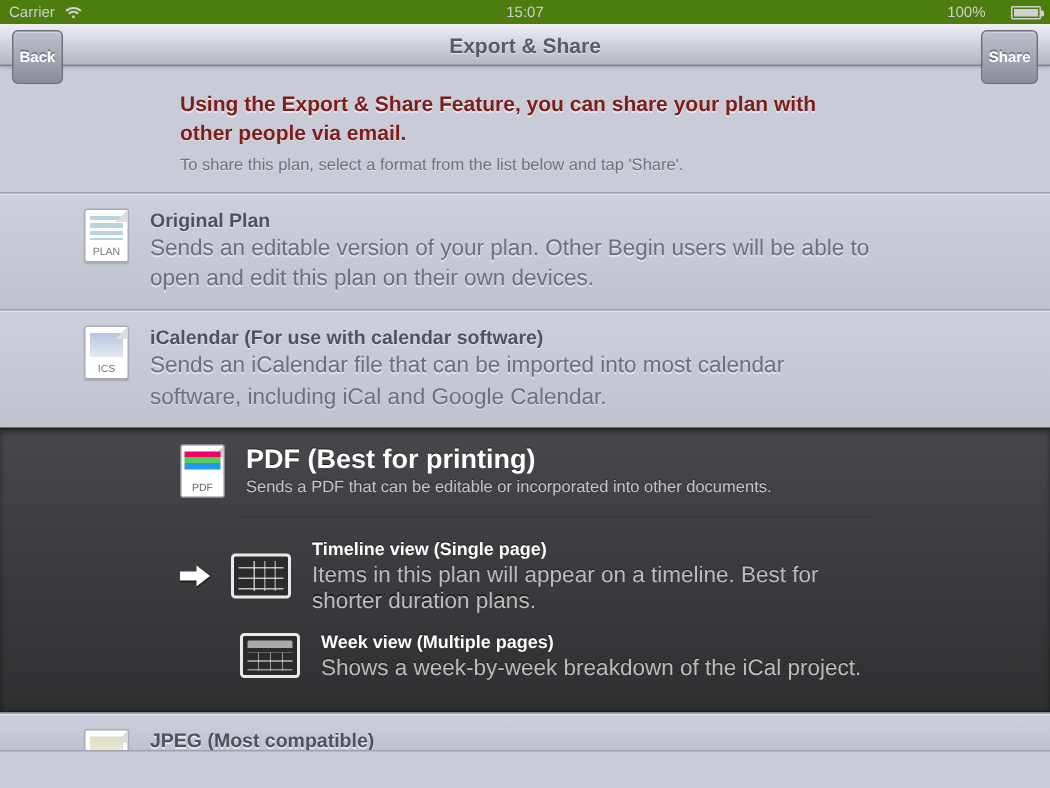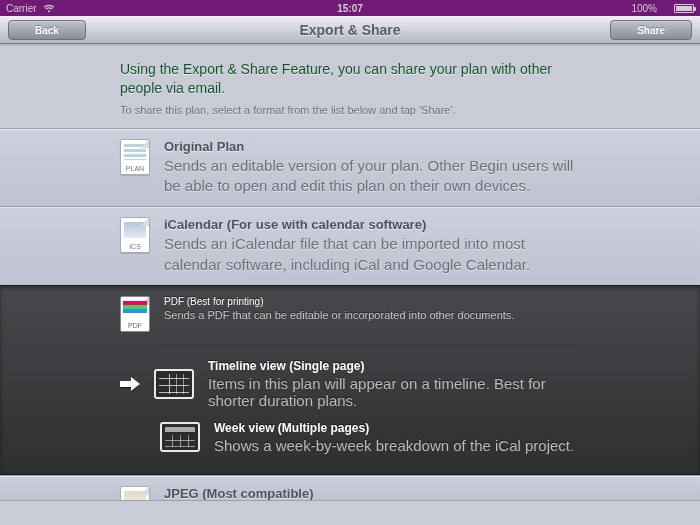--- a/index.html
+++ b/index.html
@@ -1,65 +1,65 @@
 <!DOCTYPE html>
 <html><head>
 <meta charset="utf-8">
 <style>
   * { box-sizing: border-box; margin: 0; padding: 0; }
   html, body { width: 700px; height: 525px; overflow: hidden; font-family: "Helvetica Neue", Helvetica, Arial, sans-serif; }
   body { background: #c9ccd6; }
 
   
   .status-bar {
-    height: 16px; background: #701a75; color: #d0d0d0; font-size: 10px;
+    height: 16px; background: #4d7c0f; color: #d0d0d0; font-size: 10px;
     display: flex; align-items: center; padding: 0 6px; position: relative;
   }
   .status-left { display: flex; align-items: center; gap: 6px; }
-  .status-center { position: absolute; left: 50%; transform: translateX(-50%); font-weight: 700; }
+  .status-center { position: absolute; left: 50%; transform: translateX(-50%); font-weight: 400; }
   .status-right { position: absolute; right: 6px; display: flex; align-items: center; gap: 17px; }
   .wifi-icon { width: 12px; height: 9px; position: relative; }
   .battery-icon { width: 20px; height: 9px; border: 1px solid #d0d0d0; border-radius: 1px; position: relative; }
   .battery-icon:after { content:""; position:absolute; right:-3px; top:2px; width:2px; height:4px; background:#d0d0d0; border-radius:0 1px 1px 0;}
   .battery-fill { position:absolute; left:1px; top:1px; bottom:1px; right:1px; background:#d0d0d0; }
 
   
   .nav-bar {
     height: 28px;
     background: linear-gradient(#eef0f4, #b3b7c2);
     border-bottom: 1px solid #7b7f8a;
     display: flex; align-items: center; justify-content: center;
     position: relative;
     box-shadow: 0 1px 2px rgba(0,0,0,0.2);
   }
   .nav-title { font-size: 14px; font-weight: bold; color: #585c66; text-shadow: 0 1px 0 rgba(255,255,255,0.6); }
   .nav-btn {
-    position: absolute; top: 4px; height: 20px;
+    position: absolute; top: 4px; height: 36px;
     background: linear-gradient(#bfc3cd, #898d99);
     border: 1px solid #6d707a; border-radius: 4px;
     color: #fff; font-size: 10px; font-weight: bold;
-    display: flex; align-items: center; padding: 0 26px;
+    display: flex; align-items: center; padding: 0 4px;
     text-shadow: 0 -1px 0 rgba(0,0,0,0.3);
     box-shadow: inset 0 1px 0 rgba(255,255,255,0.3);
   }
   .nav-back { left: 8px; }
   .nav-share { right: 8px; }
 
   
   .content { height: calc(525px - 16px - 28px); overflow: hidden; }
 
   .intro {
     padding: 16px 120px 12px 120px;
   }
-  .intro-title { font-size: 14px; font-weight: normal; color: #14532d; text-shadow: 0 1px 0 rgba(255,255,255,0.6); margin-bottom: 6px; line-height: 1.35; }
+  .intro-title { font-size: 14px; font-weight: bold; color: #7f1d1d; text-shadow: 0 1px 0 rgba(255,255,255,0.6); margin-bottom: 6px; line-height: 1.35; }
   .intro-sub { font-size: 11px; color: #6d707a; text-shadow: 0 1px 0 rgba(255,255,255,0.5); }
 
   .row {
     display: flex; gap: 14px;
-    padding: 10px 120px 10px 120px;
+    padding: 10px 120px 10px 56px;
     border-top: 1px solid #9ea2ae;
     box-shadow: inset 0 1px 0 rgba(255,255,255,0.45);
     background: linear-gradient(#ccd0dc, #bfc3d0);
   }
   .row:last-of-type { border-bottom: 1px solid #9ea2ae; }
   .row .icon-box { width: 30px; height: 36px; flex: 0 0 30px; background: #fff; border:1px solid #aab; border-radius:2px; position:relative; font-size:7px; color:#777; display:flex; align-items:flex-end; justify-content:center; padding-bottom:2px; box-shadow: 0 1px 1px rgba(0,0,0,0.15);}
   .icon-box .fold { position:absolute; top:0; right:0; width:8px; height:8px; background: linear-gradient(135deg, transparent 50%, #ddd 50%); }
   .icon-plan:before { content:""; position:absolute; top:4px; left:3px; right:3px; height:16px; background: repeating-linear-gradient(#b8d4dc, #b8d4dc 3px, #fff 3px, #fff 5px); }
   .icon-ics:before  { content:""; position:absolute; top:4px; left:3px; right:3px; height:16px; background: linear-gradient(#b8c6df, #e4e8f2); }
   .icon-png:before  { content:""; position:absolute; top:4px; left:3px; right:3px; height:16px; background: linear-gradient(#cfe6c2, #e7efe2); }
@@ -75,21 +75,21 @@
     border-bottom: 1px solid #1a1a1a;
     box-shadow: inset 0 2px 4px rgba(0,0,0,0.4);
     padding: 10px 120px 12px 120px;
     color: #f1f1f1;
   }
   .sel-head { display:flex; gap:14px; }
   .sel-head .icon-box { width:30px; height:36px; flex:0 0 30px; background:#fff; border:1px solid #888; border-radius:2px; position:relative; }
   .sel-head .icon-box .fold { position:absolute; top:0; right:0; width:8px; height:8px; background: linear-gradient(135deg, transparent 50%, #ccc 50%); }
   .icon-pdf-stripes { position:absolute; top:4px; left:2px; right:2px; height:12px; background: linear-gradient(#e06, #e06 33%, #5c5 33%, #5c5 66%, #29e 66%); }
   .icon-pdf-label { position:absolute; bottom:2px; left:0; right:0; text-align:center; font-size:7px; color:#666; }
-  .sel-head .txt .t { color:#fff; text-shadow: 0 -1px 0 rgba(0,0,0,0.6); font-size:10px; font-weight:normal; margin-bottom:2px;}
+  .sel-head .txt .t { color:#fff; text-shadow: 0 -1px 0 rgba(0,0,0,0.6); font-size:18px; font-weight:bold; margin-bottom:2px;}
   .sel-head .txt .d { color:#c7c7c9; text-shadow: 0 -1px 0 rgba(0,0,0,0.5); font-size:11px; }
 
   .divider { height:1px; background: rgba(255,255,255,0.15); border-top:1px solid rgba(0,0,0,0.4); margin: 12px 0 10px 40px; }
 
   .sub-row { display:flex; align-items:center; gap: 14px; padding: 4px 0 8px 0; }
   .arrow { width: 26px; display:flex; justify-content:center; }
   .arrow svg { filter: drop-shadow(0 1px 0 rgba(0,0,0,0.6)); }
   .arrow.empty { width:26px; }
   .thumb {
     width: 40px; height: 30px; flex:0 0 40px;

